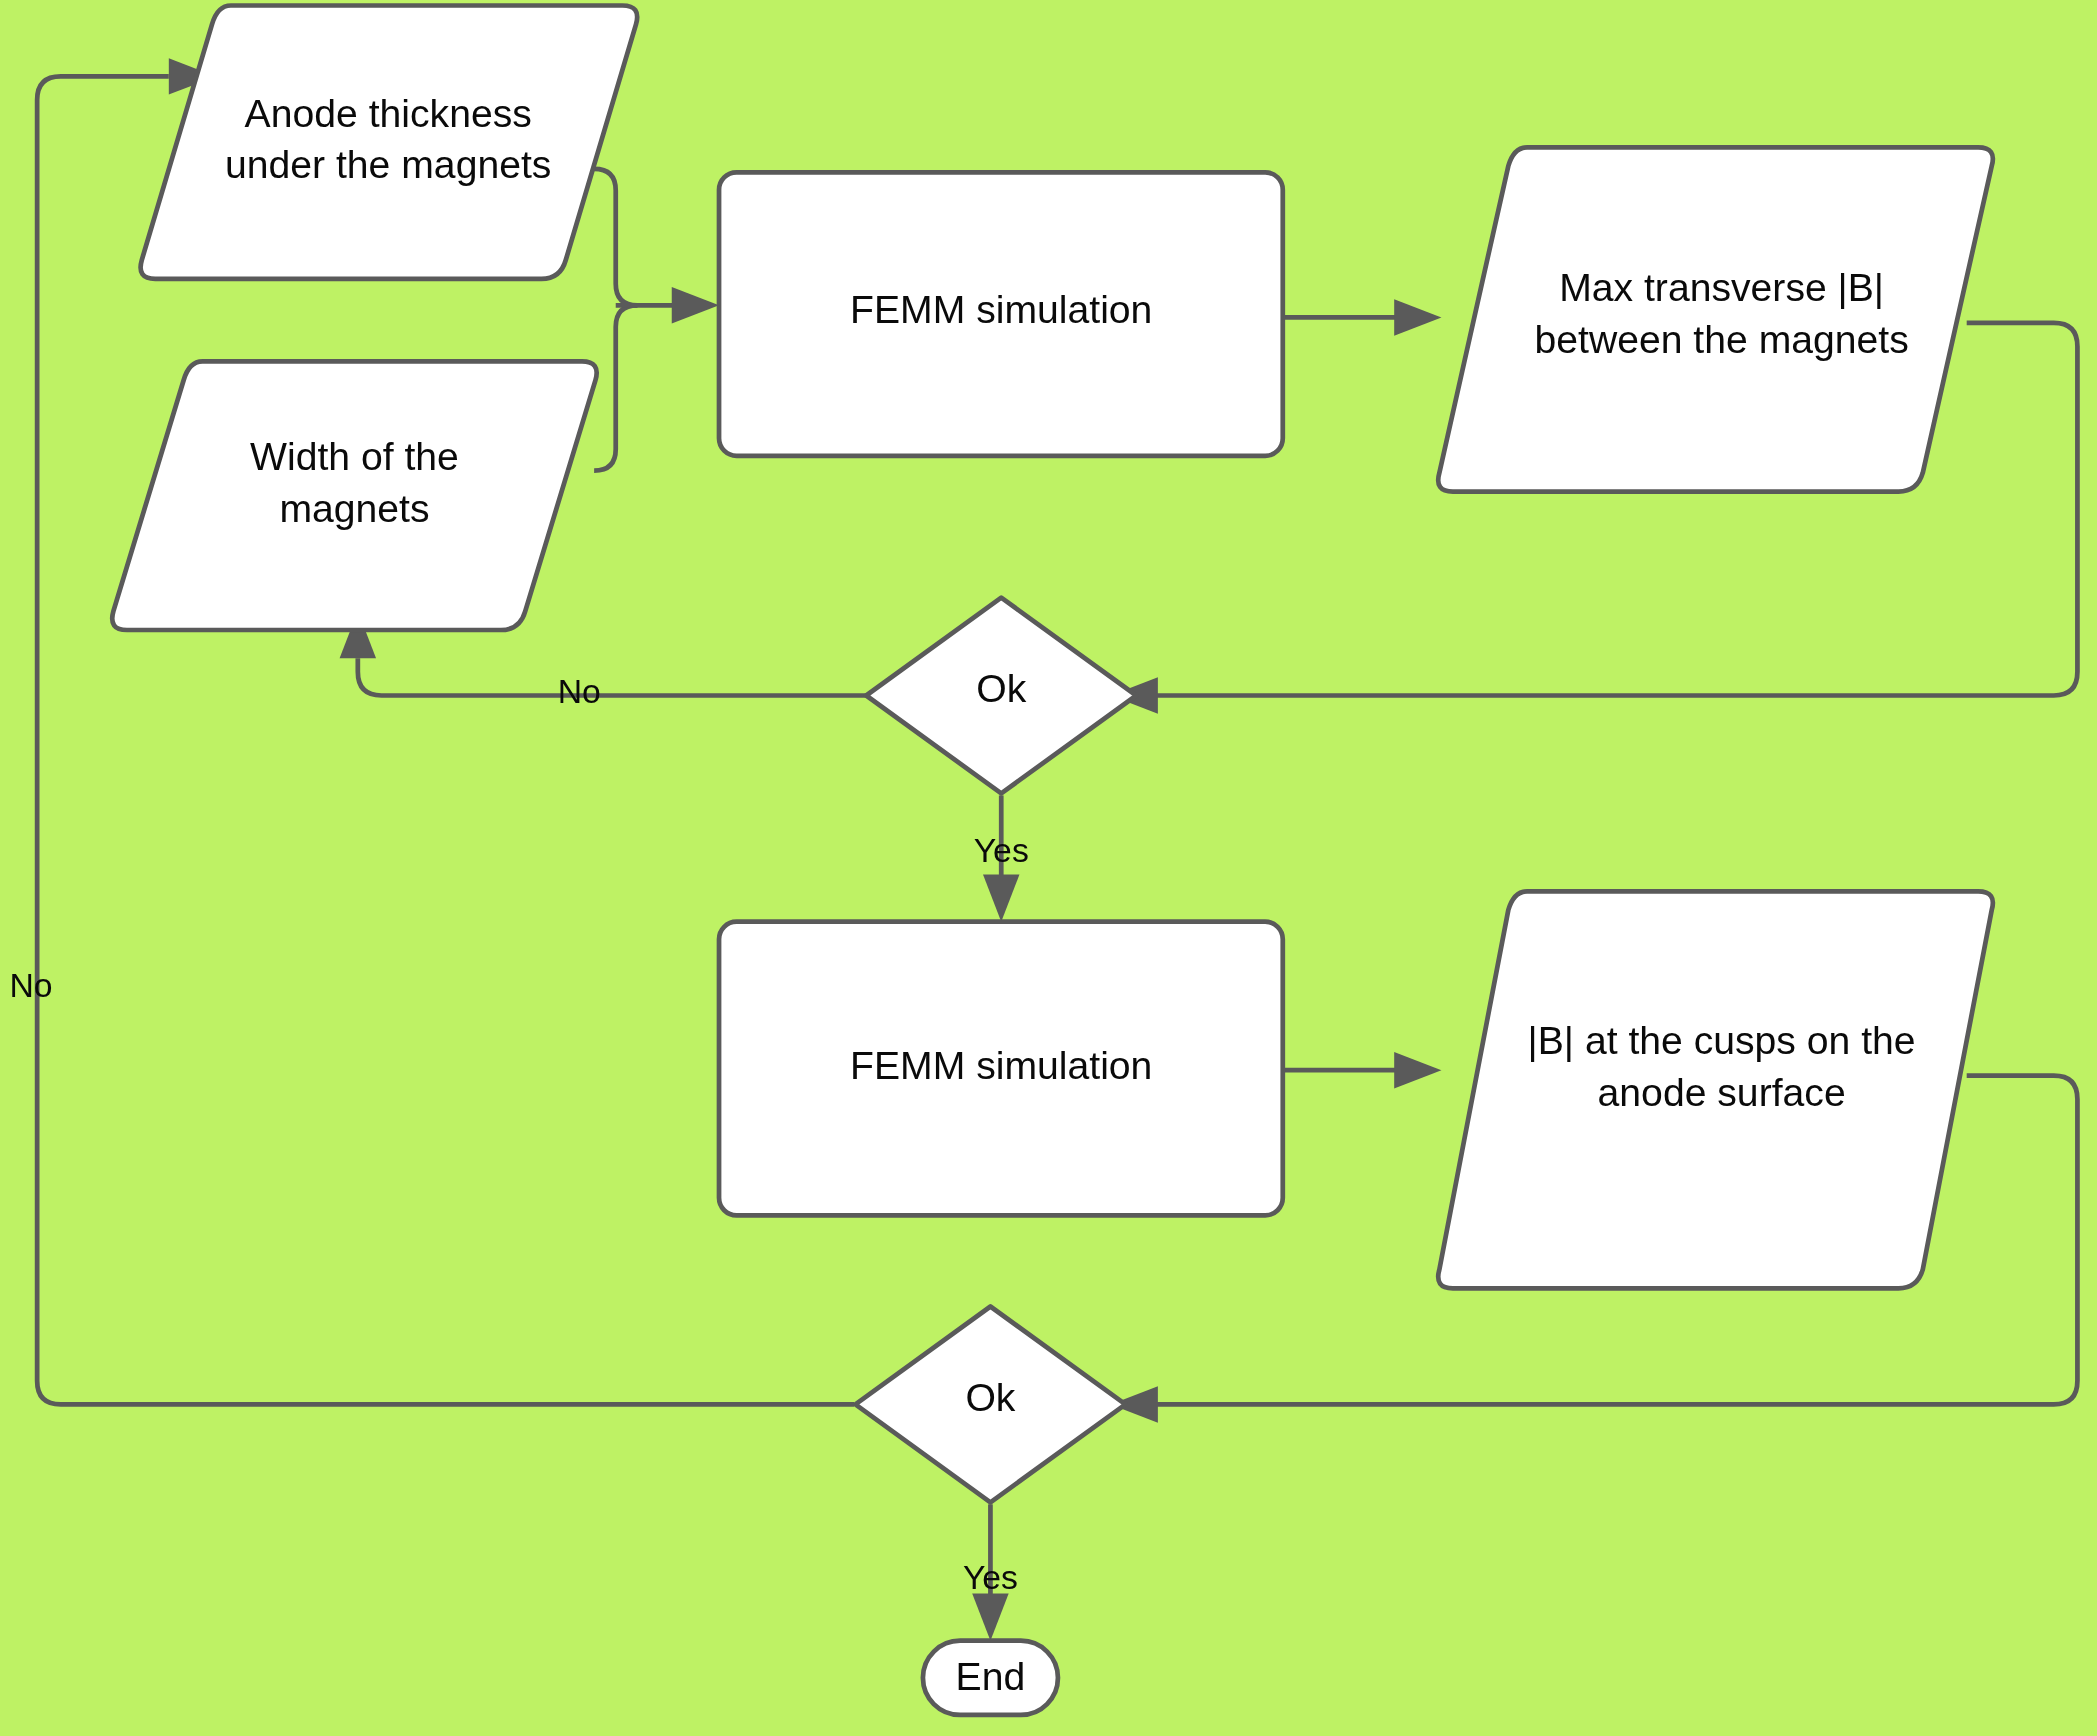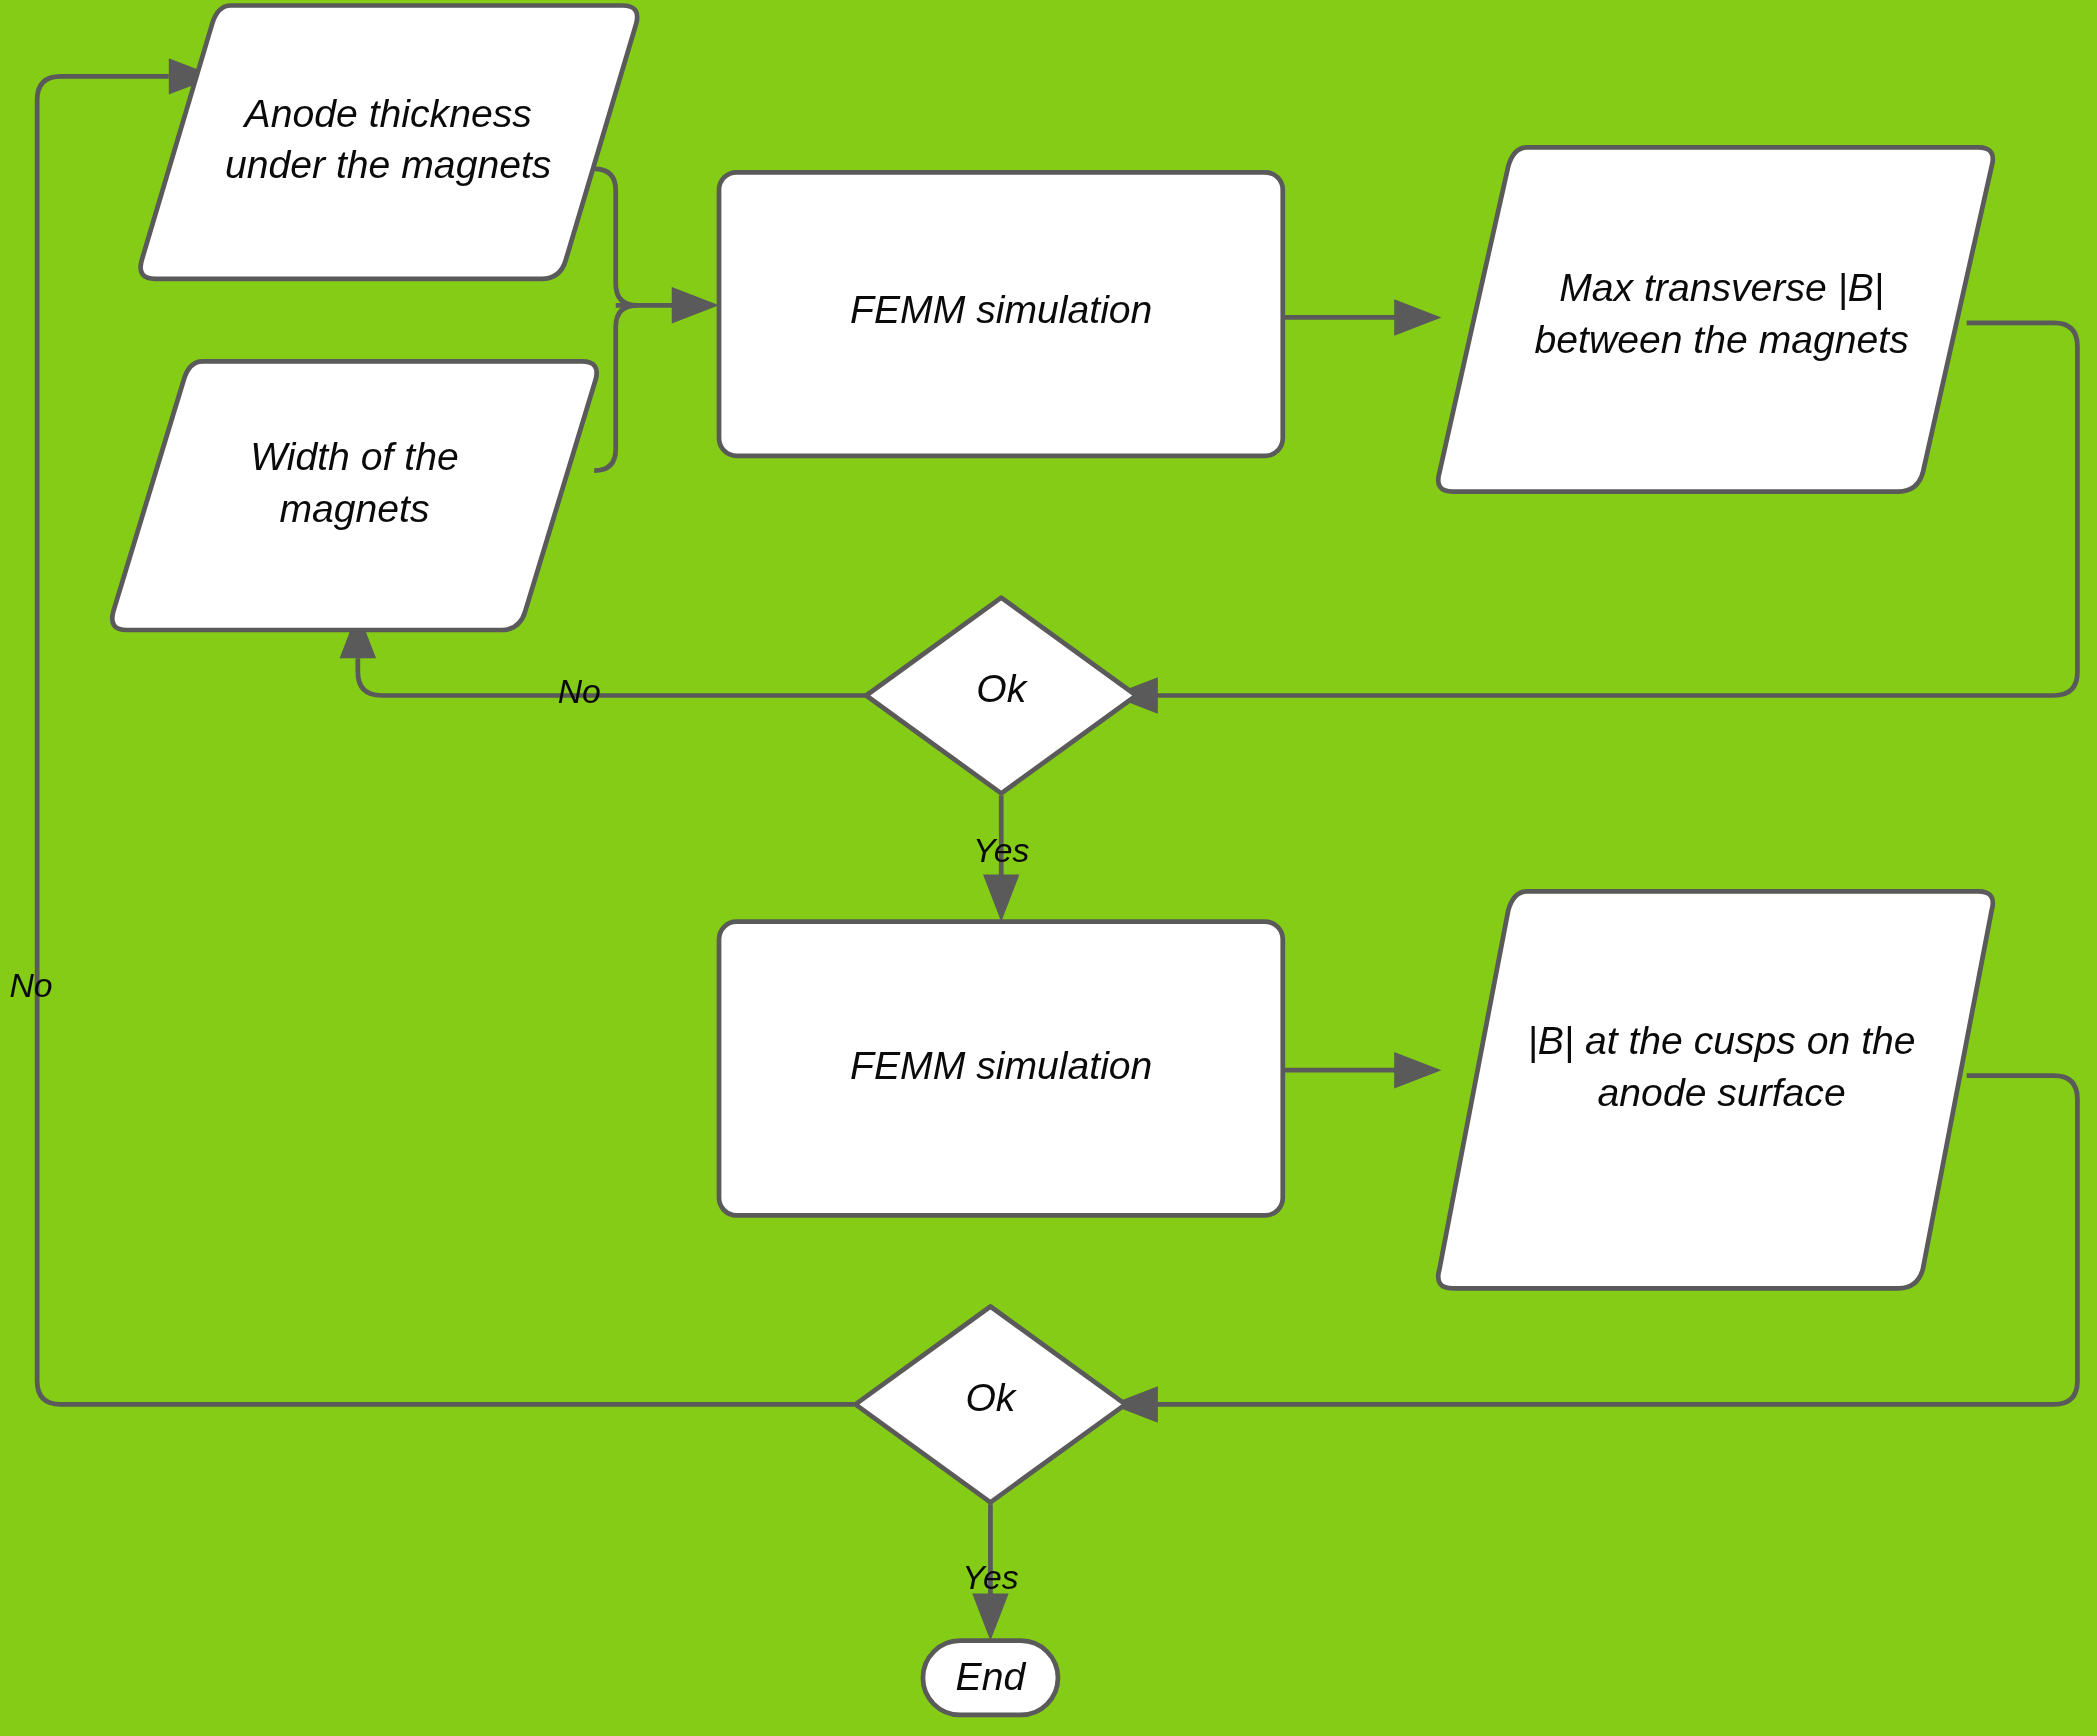--- a/index.html
+++ b/index.html
@@ -4,23 +4,22 @@
 <style>
   html, body {
     margin: 0;
     padding: 0;
     background: #ffffff;
   }
   #canvas-wrap {
     position: relative;
     width: 2097px;
     height: 1736px;
-    background: #84cc16;
+    background: #bef264;
     overflow: hidden;
-    font-style: italic;
   }
   svg#flowchart {
     display: block;
     width: 2097px;
     height: 1736px;
   }
   .node-shape {
     fill: #ffffff;
     stroke: #5a5a5a;
     stroke-width: 7;

